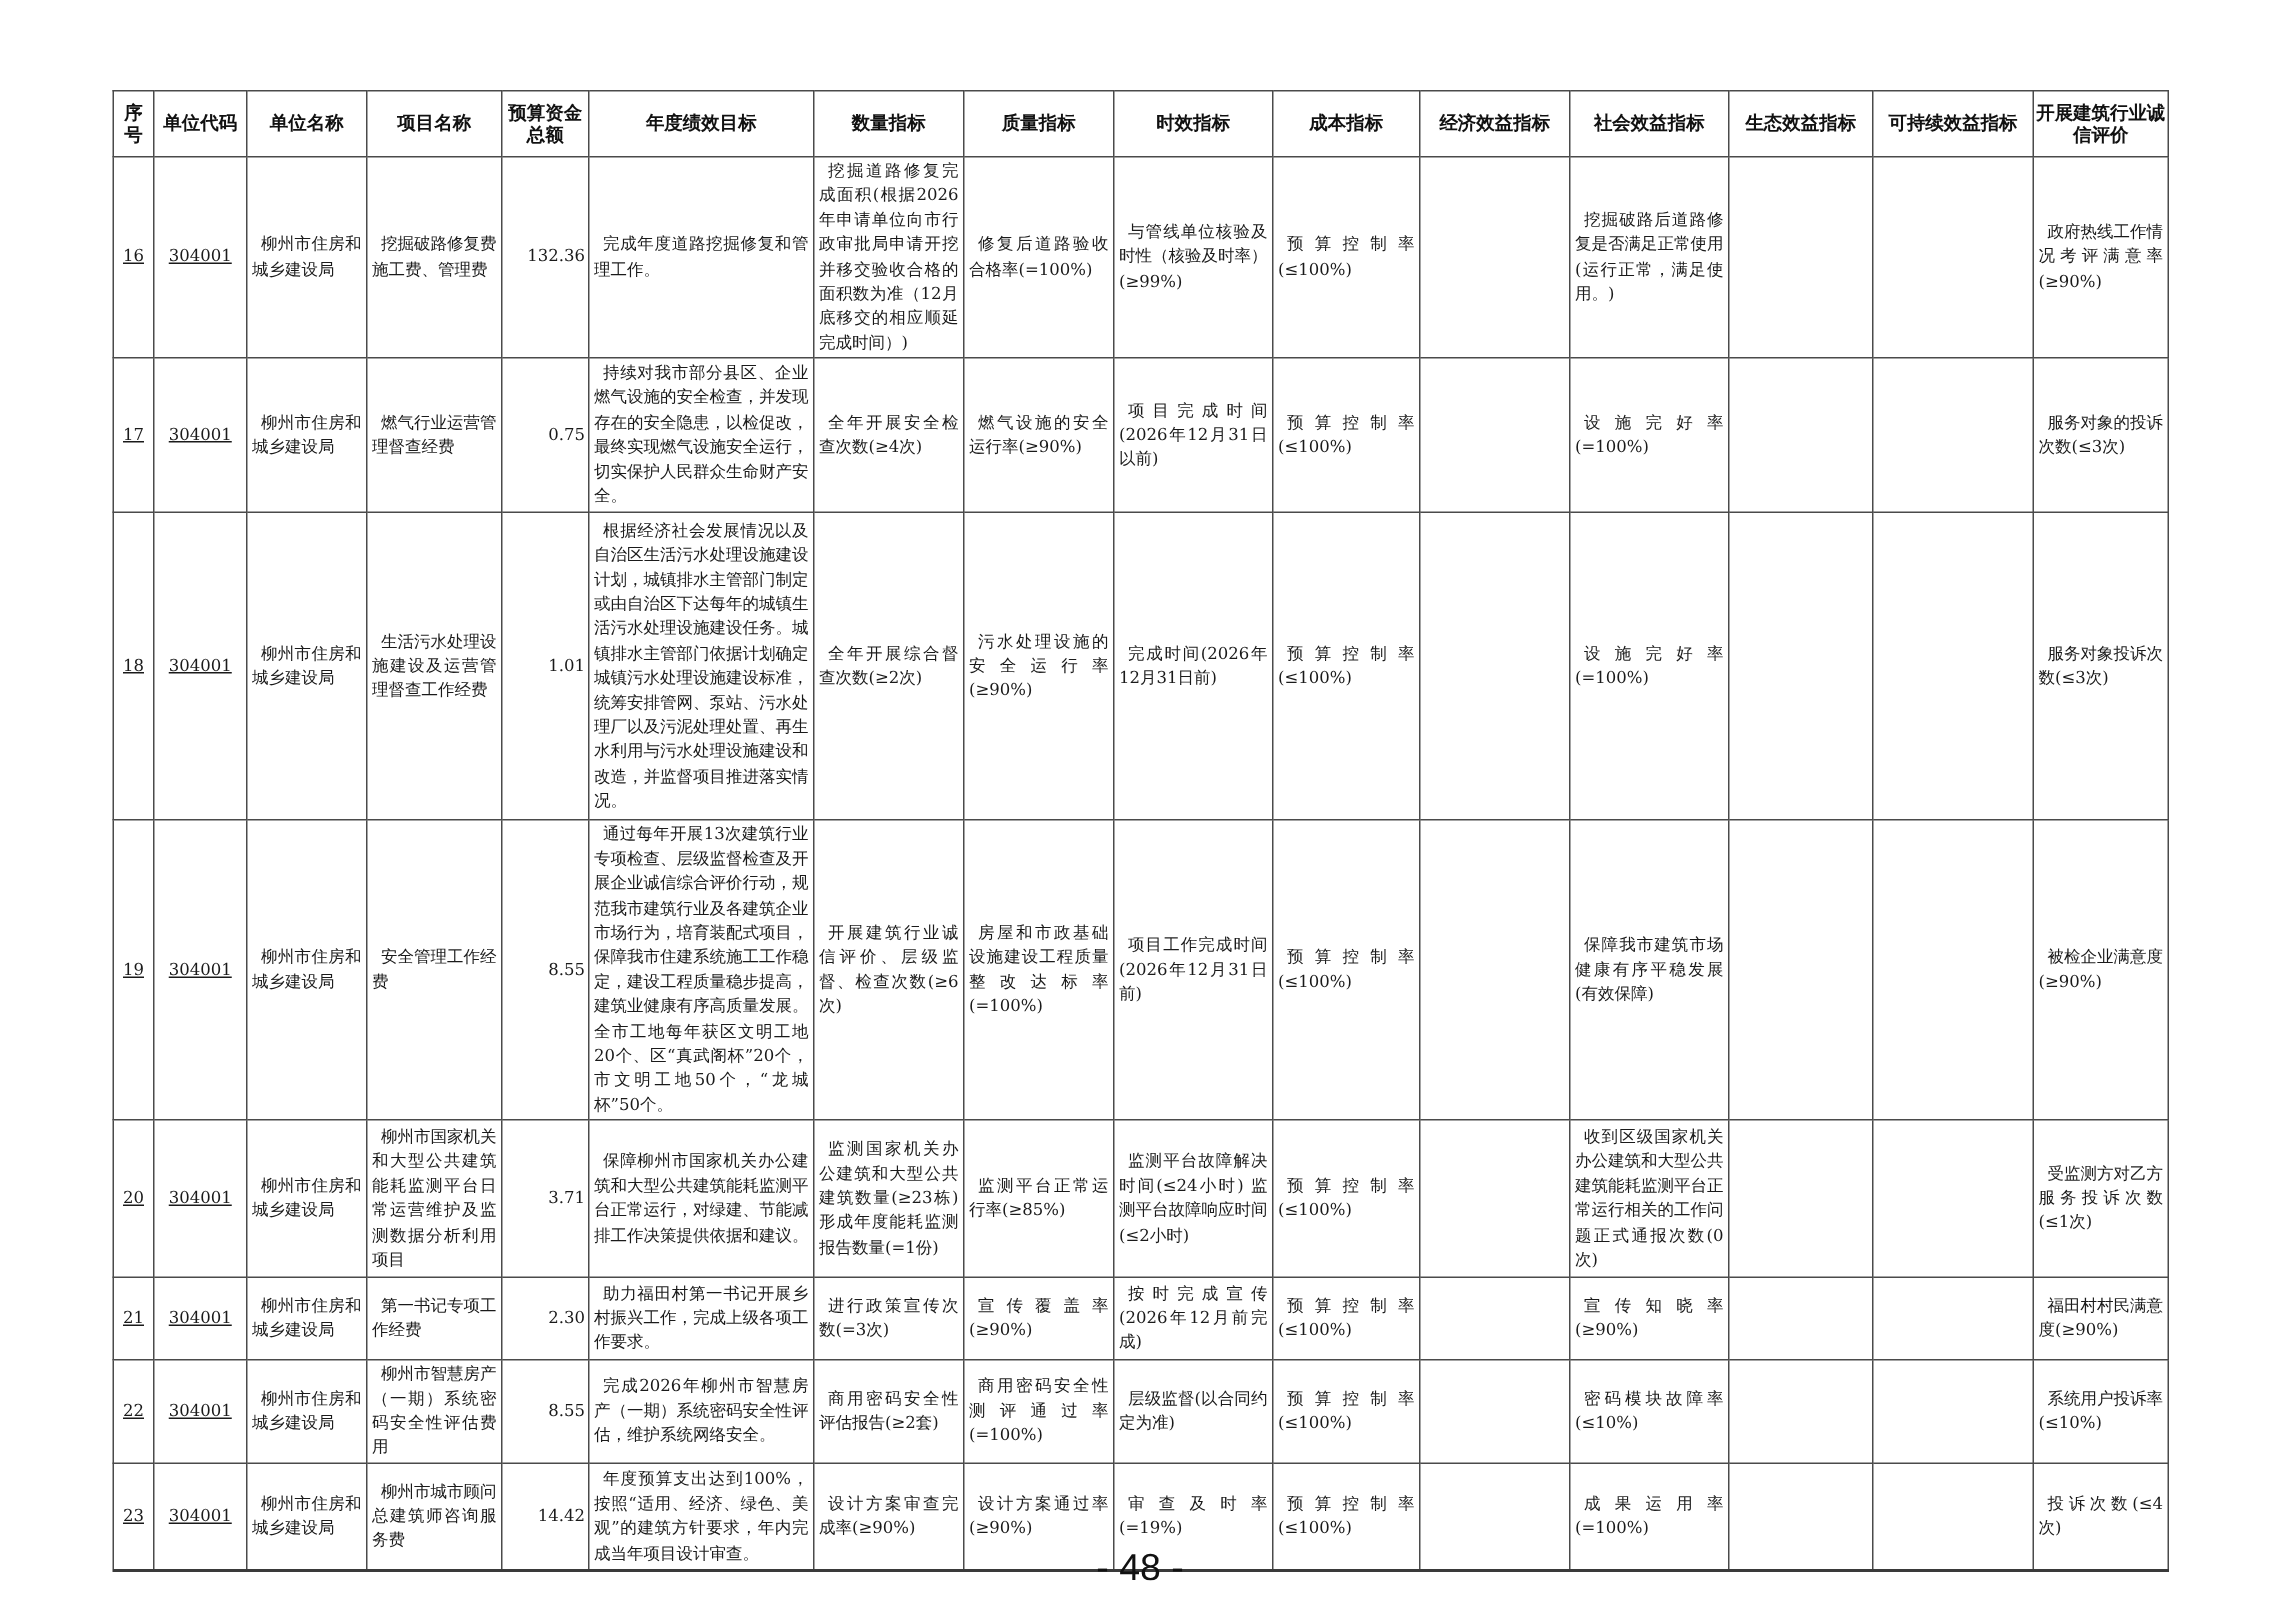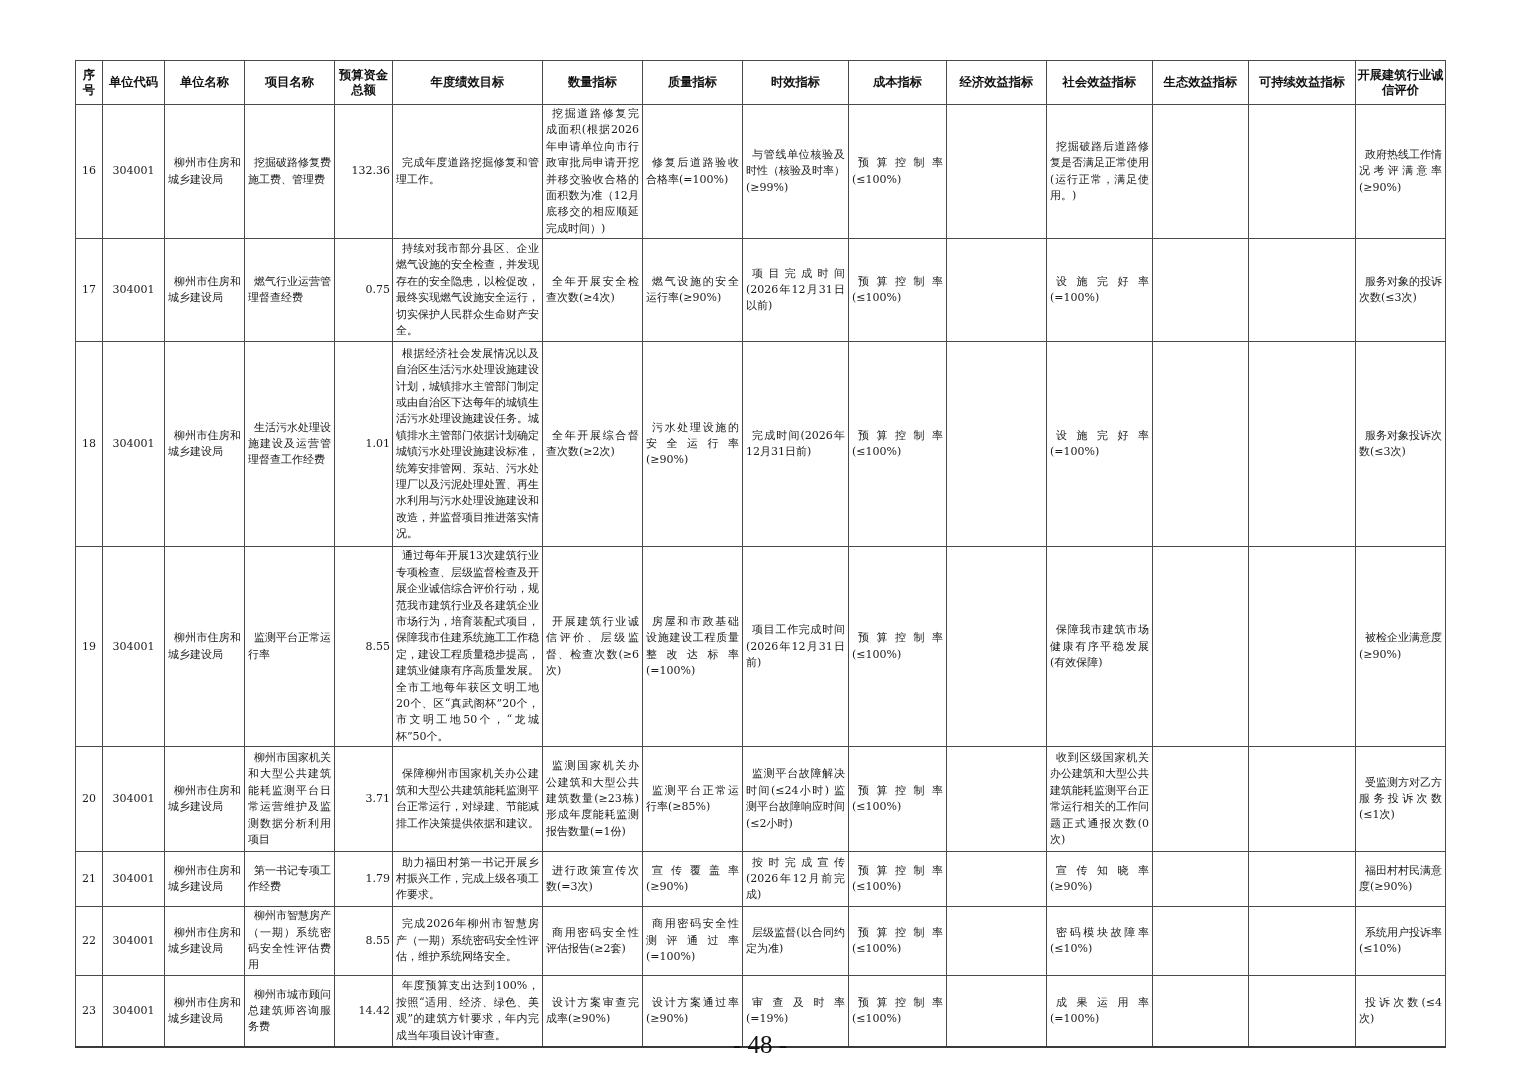--- a/index.html
+++ b/index.html
@@ -43,38 +43,38 @@
   }
   td {
     font-size: 11px;
     line-height: 16.4px;
     padding: 1px 3px;
     text-align: justify;
     text-align-last: left;
     text-indent: 6px;
   }
   td.cell-seq, td.cell-unit_code {
-    text-align: center; text-align-last: center; text-indent: 0; padding: 1px;
+    text-align: center; text-align-last: center; text-indent: 0; padding: 1px; text-decoration: underline;
   }
   td.cell-budget {
     text-align: right; text-align-last: right; text-indent: 0; padding: 1px 2px;
   }
   tr.row-0 { height: 115px; }
   tr.row-1 { height: 103px; }
   tr.row-2 { height: 205px; }
   tr.row-3 { height: 200px; }
   tr.row-4 { height: 105px; }
   tr.row-5 { height: 55px; }
   tr.row-6 { height: 55px; }
   tr.row-7 { height: 72px; }
   .page-number {
     position: absolute;
     left: 0; right: 0; top: 1031px;
     text-align: center;
-    font-family: Liberation Serif, serif;
+    font-family: Liberation Sans, sans-serif;
     font-size: 25px;
     color: #111111;
   }
 </style>
 </head>
 <body>
 
 <div class="page">
   <table class="perf">
     <colgroup id="cols">
@@ -162,21 +162,21 @@
           <td class="cell-economic"></td>
           <td class="cell-social">设施完好率(=100%)</td>
           <td class="cell-ecological"></td>
           <td class="cell-sustainable"></td>
           <td class="cell-satisfaction">服务对象投诉次数(≤3次)</td>
         </tr>
         <tr class="row-3">
           <td class="cell-seq">19</td>
           <td class="cell-unit_code">304001</td>
           <td class="cell-unit_name">柳州市住房和城乡建设局</td>
-          <td class="cell-project_name">监测平台正常运行率</td>
+          <td class="cell-project_name">安全管理工作经费</td>
           <td class="cell-budget">8.55</td>
           <td class="cell-annual_goal">通过每年开展13次建筑行业专项检查、层级监督检查及开展企业诚信综合评价行动，规范我市建筑行业及各建筑企业市场行为，培育装配式项目，保障我市住建系统施工工作稳定，建设工程质量稳步提高，建筑业健康有序高质量发展。全市工地每年获区文明工地20个、区“真武阁杯”20个，市文明工地50个，“龙城杯”50个。</td>
           <td class="cell-quantity">开展建筑行业诚信评价、层级监督、检查次数(≥6次)</td>
           <td class="cell-quality">房屋和市政基础设施建设工程质量整改达标率(=100%)</td>
           <td class="cell-timeliness">项目工作完成时间(2026年12月31日前)</td>
           <td class="cell-cost">预算控制率(≤100%)</td>
           <td class="cell-economic"></td>
           <td class="cell-social">保障我市建筑市场健康有序平稳发展(有效保障)</td>
           <td class="cell-ecological"></td>
           <td class="cell-sustainable"></td>
@@ -197,21 +197,21 @@
           <td class="cell-social">收到区级国家机关办公建筑和大型公共建筑能耗监测平台正常运行相关的工作问题正式通报次数(0次)</td>
           <td class="cell-ecological"></td>
           <td class="cell-sustainable"></td>
           <td class="cell-satisfaction">受监测方对乙方服务投诉次数(≤1次)</td>
         </tr>
         <tr class="row-5">
           <td class="cell-seq">21</td>
           <td class="cell-unit_code">304001</td>
           <td class="cell-unit_name">柳州市住房和城乡建设局</td>
           <td class="cell-project_name">第一书记专项工作经费</td>
-          <td class="cell-budget">1.79</td>
+          <td class="cell-budget">2.30</td>
           <td class="cell-annual_goal">助力福田村第一书记开展乡村振兴工作，完成上级各项工作要求。</td>
           <td class="cell-quantity">进行政策宣传次数(=3次)</td>
           <td class="cell-quality">宣传覆盖率(≥90%)</td>
           <td class="cell-timeliness">按时完成宣传(2026年12月前完成)</td>
           <td class="cell-cost">预算控制率(≤100%)</td>
           <td class="cell-economic"></td>
           <td class="cell-social">宣传知晓率(≥90%)</td>
           <td class="cell-ecological"></td>
           <td class="cell-sustainable"></td>
           <td class="cell-satisfaction">福田村村民满意度(≥90%)</td>

